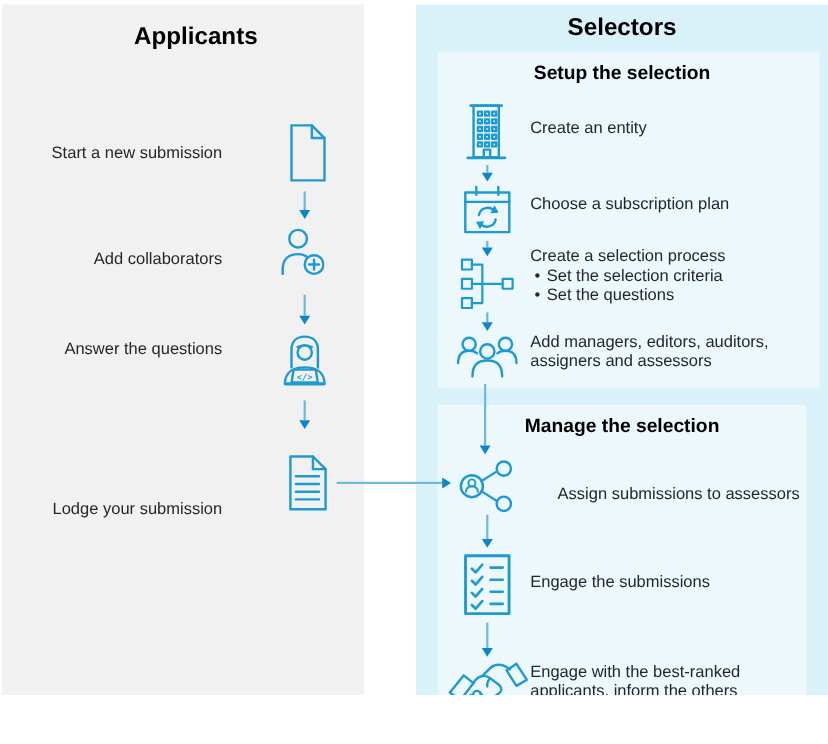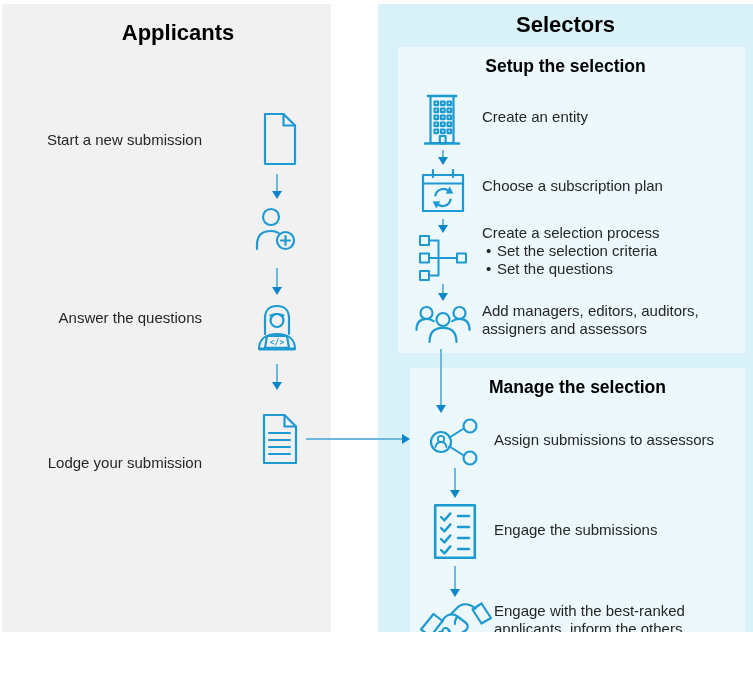--- a/index.html
+++ b/index.html
@@ -12,21 +12,21 @@
     --title-text:#000000;
     --item-text:#262626;
   }
   html,body{margin:0;padding:0;background:#fff;}
   .canvas{position:relative;width:753px;height:632px;background:#fff;
           font-family:"Liberation Sans",sans-serif;overflow:hidden;}
   .panel-left{position:absolute;left:2px;top:4px;width:329px;height:670px;background:var(--panel-gray);}
   .panel-right{position:absolute;left:378px;top:4px;width:375px;height:670px;background:var(--panel-outer);}
   .inner-panel{position:absolute;left:20px;width:335px;background:var(--panel-inner);}
   .inner-setup{top:43px;height:306px;padding-left:12px;}
-  .inner-manage{top:364px;height:292px;margin-left:12px;}
+  .inner-manage{top:364px;height:292px;}
   .main-title{position:absolute;font-size:22px;font-weight:700;color:var(--title-text);text-align:center;}
   .section-title{position:absolute;left:0;width:335px;text-align:center;font-size:17.5px;font-weight:700;color:var(--title-text);}
   .l-label{position:absolute;left:18px;width:182px;text-align:right;font-size:15px;line-height:18px;color:var(--item-text);}
   .step-text{position:absolute;left:84px;width:245px;font-size:15px;line-height:18px;color:var(--item-text);}
   .bullet{position:relative;padding-left:15px;}
   .bullet::before{content:"\2022";position:absolute;left:4px;}
   .abs{position:absolute;}
   
   .ic *{stroke:var(--icon-blue);fill:none;stroke-width:2.2;stroke-linecap:round;stroke-linejoin:round;}
   .ic .fill{fill:var(--icon-blue);stroke:none;}
@@ -52,20 +52,21 @@
     <svg class="ic abs" style="left:260px;top:108px;" width="36" height="54" viewBox="0 0 36 54">
       <path d="M3 2 H21.5 L33 13.5 V52 H3 Z"></path>
       <path d="M21.5 2 V13.5 H33"></path>
     </svg>
 
     <div class="arr-v" style="left:270px;top:170px;height:25px;">
       <div class="stem"></div>
         <div class="head"></div>
     </div>
 
+    <div class="l-label" style="top:223px;">Add collaborators</div>
     <svg class="ic abs" style="left:253px;top:203px;" width="40" height="44" viewBox="0 0 40 44">
       <circle cx="16" cy="10" r="8"></circle>
       <path d="M2 42 V38 C2 28 8 24 16 24 C19.5 24 22.5 25 24.5 27"></path>
       <circle class="maskg" cx="30.5" cy="33.5" r="8.5" style="stroke:var(--icon-blue);"></circle>
       <path d="M26 33.5 H35 M30.5 29 V38"></path>
     </svg>
 
     <div class="arr-v" style="left:270px;top:264px;height:27px;">
       <div class="stem"></div>
         <div class="head"></div>
@@ -180,21 +181,21 @@
       <div class="section-title" style="top:9px;">Manage the selection</div>
 
       <svg class="ic abs" style="left:19px;top:48px;" width="52" height="52" viewBox="0 0 52 52">
         <circle cx="12" cy="26" r="10"></circle>
         <circle cx="12" cy="23" r="3.2" style="stroke-width:1.8;"></circle>
         <path d="M6.5 31 C7 27.5 9.2 26 12 26 C14.8 26 17 27.5 17.5 31" style="stroke-width:1.8;"></path>
         <circle cx="41" cy="10" r="6.5"></circle>
         <circle cx="41" cy="42" r="6.5"></circle>
         <path d="M20.5 21.5 L34 13 M20.5 30.5 L34 39" style="stroke-width:2;"></path>
       </svg>
-      <div class="step-text" style="top:63px;">Assign submissions to assessors</div>
+      <div class="step-text" style="top:73px;text-align:right;">Assign submissions to assessors</div>
 
       <div class="arr-v" style="left:40px;top:100px;height:30px;">
         <div class="stem"></div>
           <div class="head"></div>
       </div>
 
       <svg class="ic abs" style="left:23px;top:135px;" width="44" height="57" viewBox="0 0 44 57">
         <rect x="2.2" y="2.2" width="39.6" height="52.6" style="stroke-width:2.6;"></rect>
         <path d="M8 14 l3.4 3.4 l6 -7" style="stroke-width:2.4;"></path>
           <path d="M25 13 H36" style="stroke-width:2.4;"></path>

